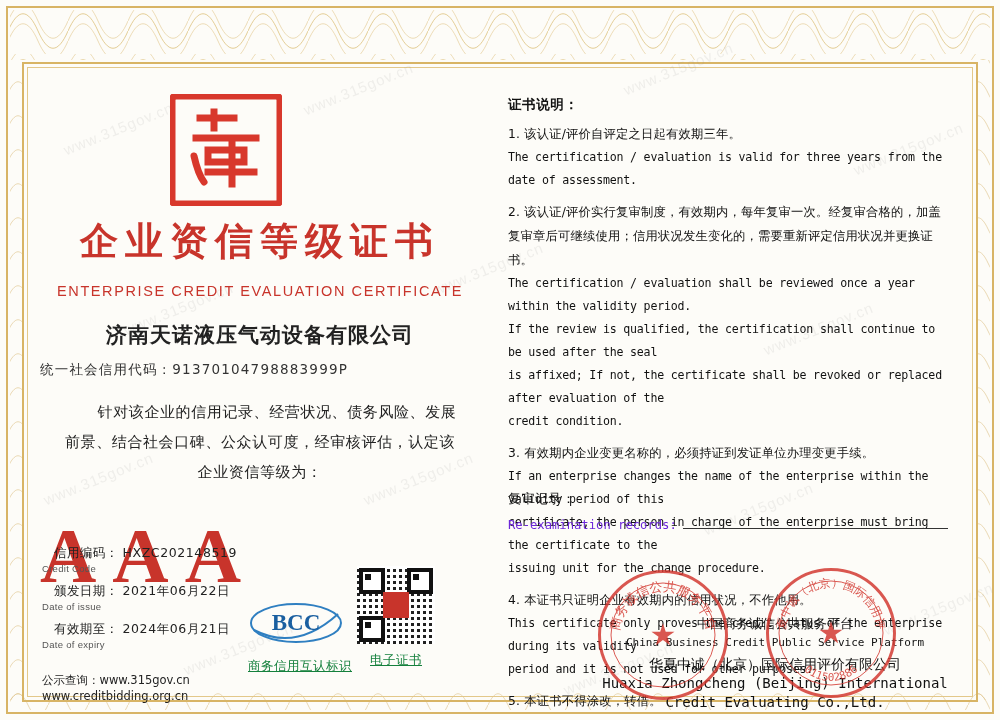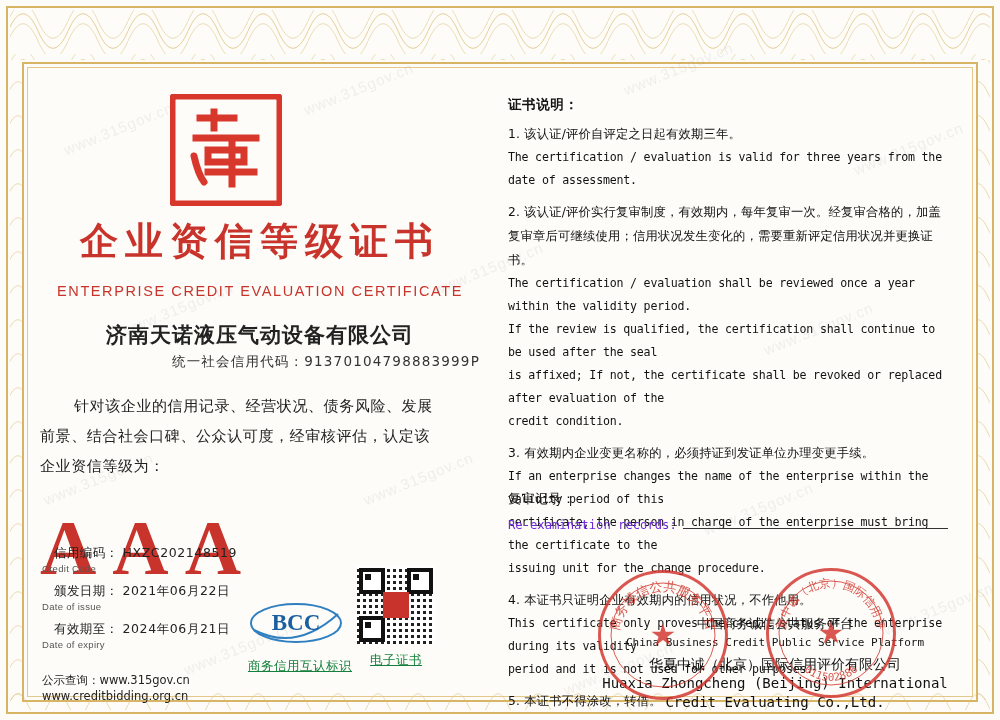--- a/index.html
+++ b/index.html
@@ -91,34 +91,35 @@
   .company {
     text-align: center;
     font-size: 21px;
     color: #222;
     margin-top: 22px;
     font-weight: bold;
     letter-spacing: 1px;
     font-family: "DejaVu Sans", "Liberation Sans", sans-serif;
   }
   .credit-code {
-    text-align: right;
+    text-align: left;
     font-size: 13.5px;
     color: #333;
-    margin-top: 4px;
+    margin-top: 12px;
     letter-spacing: 1.2px;
     font-family: "DejaVu Sans", "Liberation Sans", sans-serif;
   }
   .statement {
     margin-top: 20px;
     font-size: 15px;
     line-height: 30px;
     color: #222;
     letter-spacing: 0.6px;
-    font-family: Liberation Sans, sans-serif;
+    font-family: Liberation Mono, monospace;
+    text-align: center;
   }
   .statement .indent { padding-left: 34px; }
   .grade {
     text-align: left;
     font-size: 78px;
     color: #c8342b;
     font-weight: bold;
     letter-spacing: 16px;
     margin-top: 22px;
     font-family: Liberation Serif, serif;

